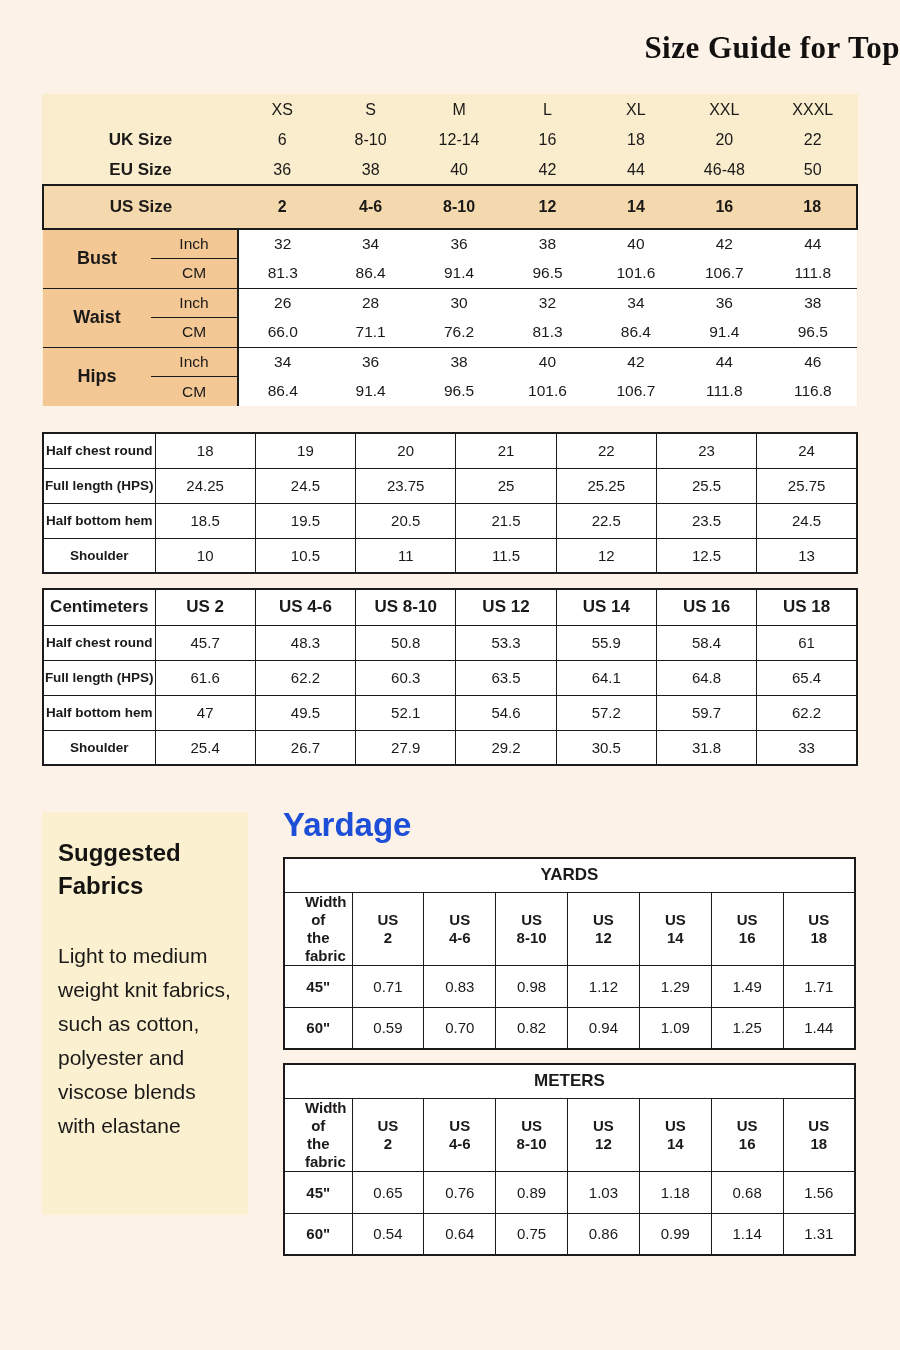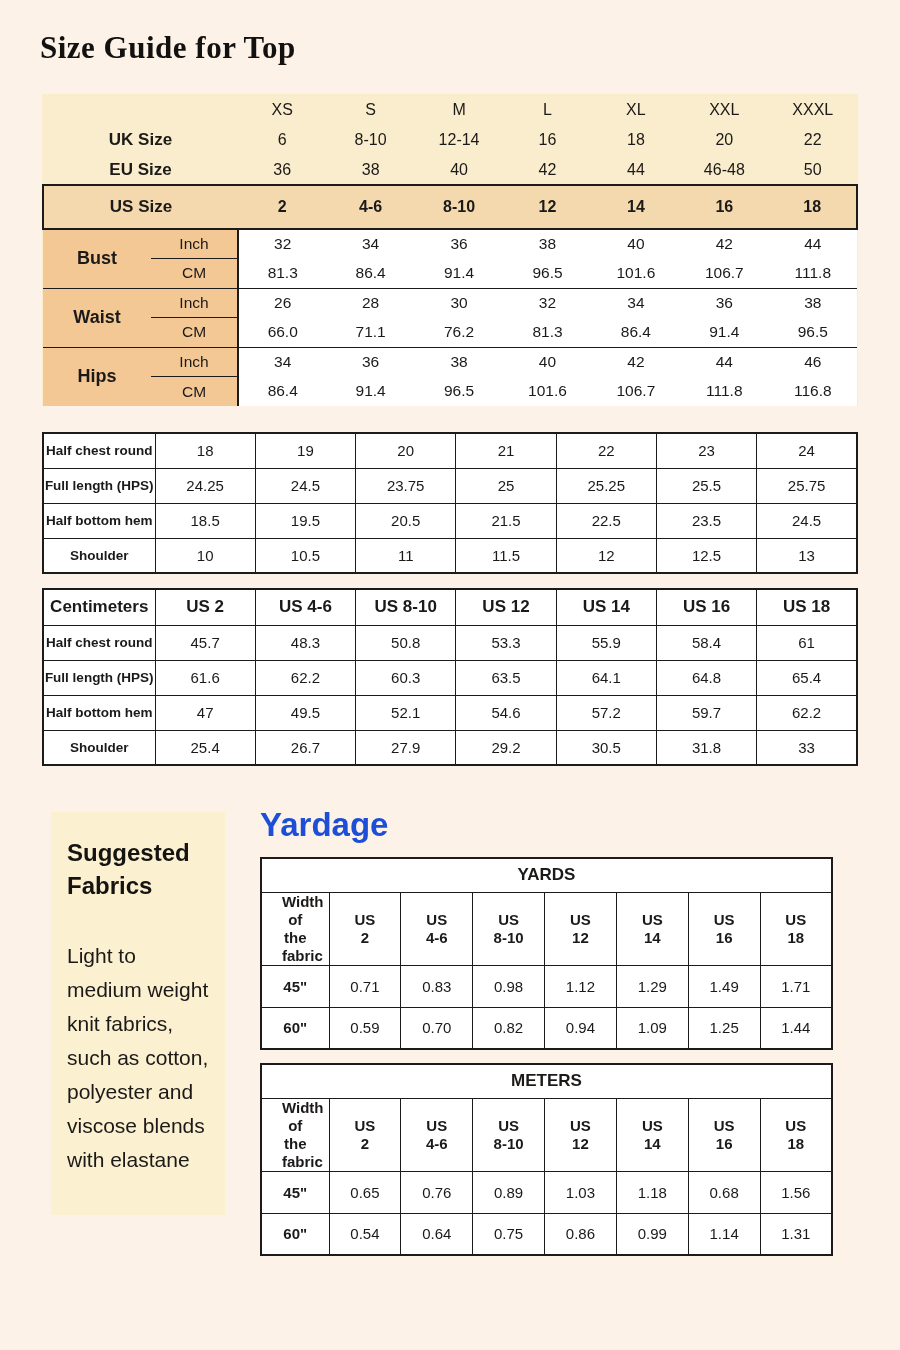--- a/index.html
+++ b/index.html
@@ -8,20 +8,21 @@
     position:relative; width:900px; height:1350px; overflow:hidden;
     background:var(--page_bg,#fcf2e7);
     font-family:"Liberation Sans", sans-serif;
     color:var(--text,#1c1a19);
   }
   
   .serif-title {
     font-family:"Liberation Serif", serif;
     font-weight:bold; font-size:31px; line-height:40px; color:#131110;
     letter-spacing:0.5px;
+    text-align:right;
   }
   #title1 { padding:28px 0 0 40px; }
   #title2 { padding:24px 0 0 40px; }
   .sans-title { font-size:33px; font-weight:bold; line-height:38px; color:#1d4ed8; }
 
   
   table { border-collapse:collapse; table-layout:fixed; }
   th, td { padding:0; text-align:center; font-weight:normal; }
 
   .size-table { width:816px; margin:26px 0 0 42px; background:var(--cream,#faedcd); }
@@ -46,23 +47,22 @@
   .meas-table { width:816px; margin:26px 0 0 42px; background:#fff; border:2px solid var(--line,#1b1b1b); }
   .meas-table col.m-label { width:112px; }
   .meas-table th, .meas-table td { border:1.5px solid var(--line,#1b1b1b); height:35px; font-size:15px; }
   .meas-table .m-head > th { font-weight:bold; font-size:17px; height:36px; }
   .meas-table .m-rowlabel { font-weight:bold; font-size:13.5px; }
   .meas-table + .meas-table { margin-top:14px; }
 
   
   .bottom { display:flex; align-items:flex-start; margin:40px 0 0 42px; }
   .fabrics {
-    width:174px; height:403px; margin-top:6px; background:var(--butter,#fbf0d0);
+    width:206px; height:403px; margin-top:6px; background:var(--butter,#fbf0d0);
     padding:24px 16px 0 16px;
-    margin-left:9px;
   }
   .fabrics-title { font-size:24px; font-weight:bold; line-height:33px; color:#161412; }
   .fabrics-body  { font-size:21px; line-height:34px; margin-top:37px; color:#1c1a19; }
   .yard-col { margin-left:35px; width:573px; }
   .yard-table { width:573px; background:#fff; border:2px solid var(--line,#1b1b1b); margin-top:13px; }
   .yard-table col.y-label { width:68px; }
   .yard-table th, .yard-table td { border:1.5px solid var(--line,#1b1b1b); font-size:15px; }
   .y-title > th { height:34px; font-size:17px; font-weight:bold; }
   .y-head > th  { height:50px; font-weight:bold; font-size:15px; line-height:18px; padding:0 20px; }
   .y-row > th   { font-weight:bold; }

